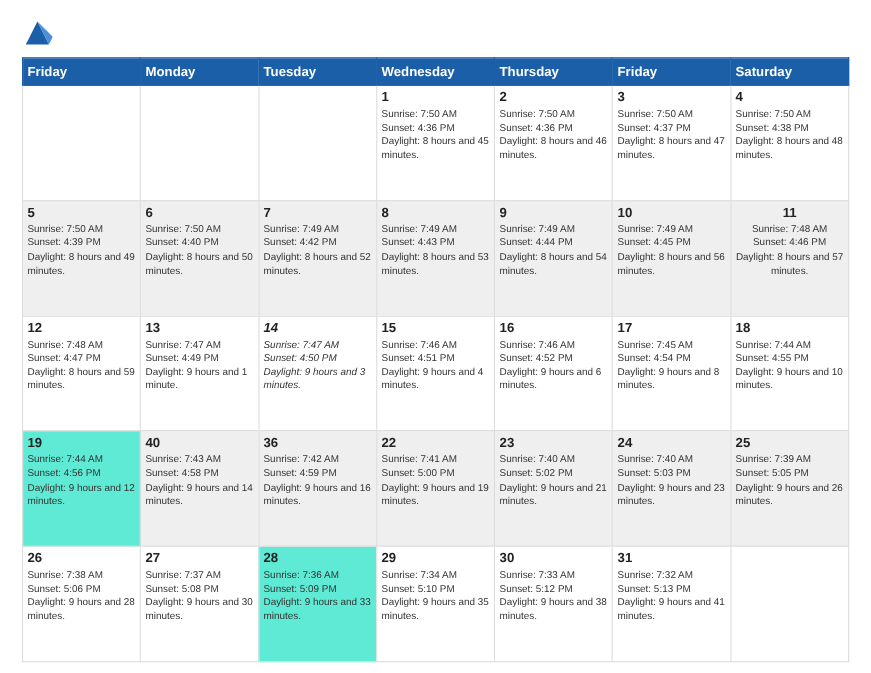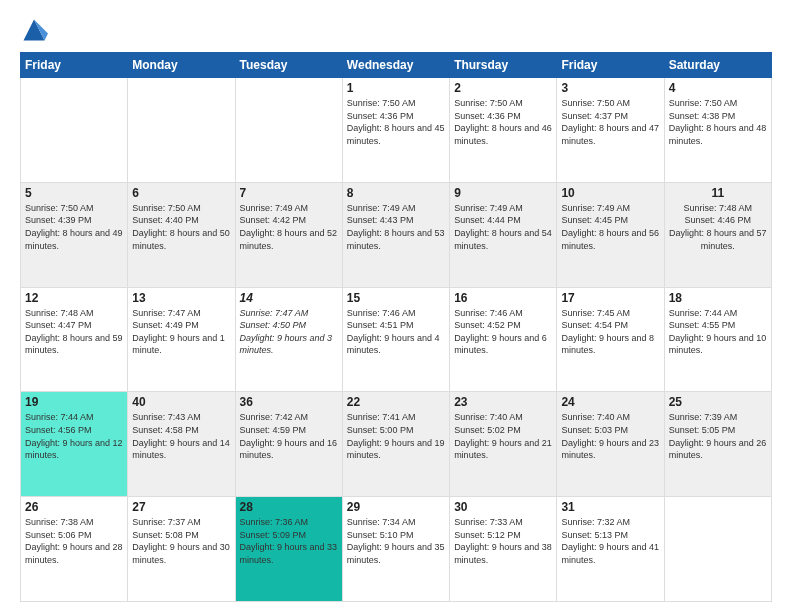--- a/index.html
+++ b/index.html
@@ -259,21 +259,21 @@
         </tr>
         <tr class="row-odd">
           <td style="background-color: rgb(255, 255, 255);">
             <span class="day-num">26</span>
             <div class="day-info">Sunrise: 7:38 AM<br>Sunset: 5:06 PM<br>Daylight: 9 hours and 28 minutes.</div>
           </td>
           <td style="background-color: rgb(255, 255, 255);">
             <span class="day-num">27</span>
             <div class="day-info">Sunrise: 7:37 AM<br>Sunset: 5:08 PM<br>Daylight: 9 hours and 30 minutes.</div>
           </td>
-          <td style="background-color: #14b8a6;">
+          <td style="background-color: #5eead4;">
             <span class="day-num">28</span>
             <div class="day-info">Sunrise: 7:36 AM<br>Sunset: 5:09 PM<br>Daylight: 9 hours and 33 minutes.</div>
           </td>
           <td style="background-color: rgb(255, 255, 255);">
             <span class="day-num">29</span>
             <div class="day-info">Sunrise: 7:34 AM<br>Sunset: 5:10 PM<br>Daylight: 9 hours and 35 minutes.</div>
           </td>
           <td style="background-color: rgb(255, 255, 255);">
             <span class="day-num">30</span>
             <div class="day-info">Sunrise: 7:33 AM<br>Sunset: 5:12 PM<br>Daylight: 9 hours and 38 minutes.</div>

